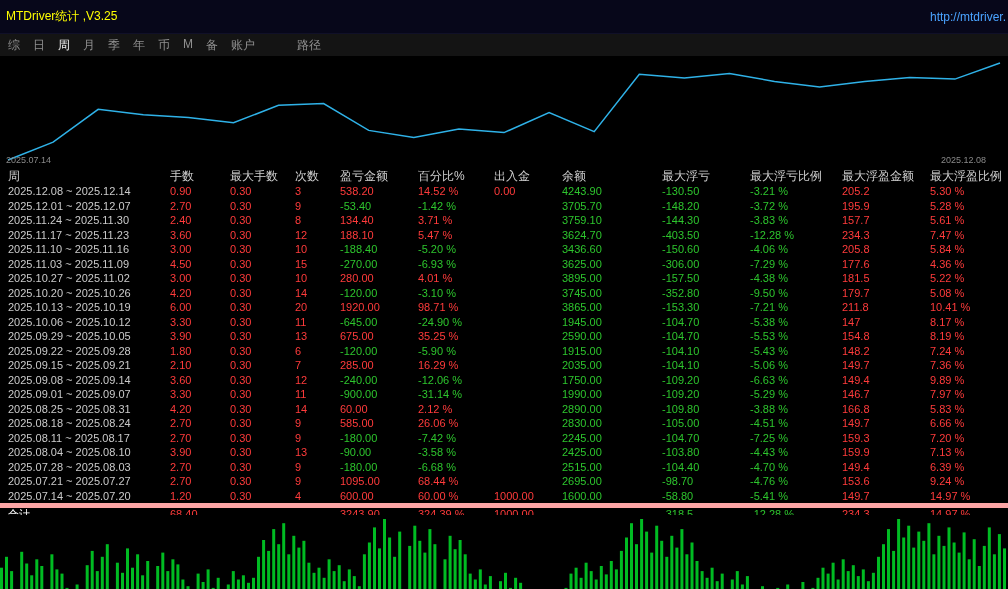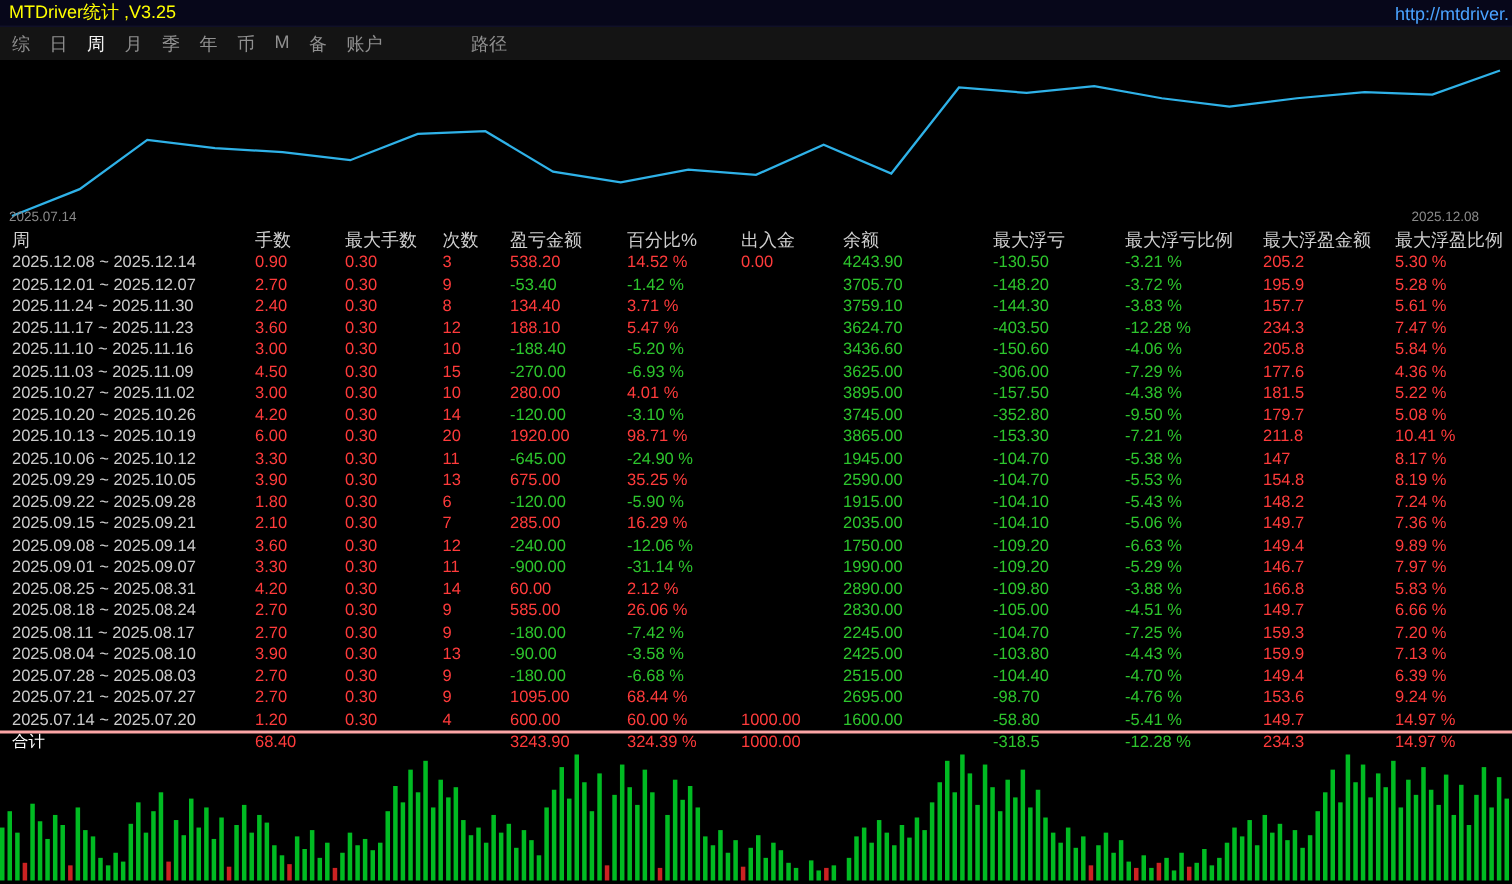--- a/index.html
+++ b/index.html
@@ -3,47 +3,47 @@
 <meta charset="utf-8">
 <style>
   * { box-sizing: border-box; }
   html,body { margin:0; padding:0; }
   body {
     width:1008px; height:589px; overflow:hidden;
     background:#000;
     font-family:"Liberation Sans","DejaVu Sans",sans-serif;
   }
   .titlebar{
-    height:18px; background:#07071a;
+    height:34px; background:#07071a;
     display:flex; justify-content:space-between; align-items:center;
     padding:0 2px 0 6px; font-size:12px; border-bottom:1px solid #101028;
   }
   .title{ color:#ffff00; white-space:nowrap; }
   .link{ color:#4aa3ff; white-space:nowrap; }
   .menubar{
     height:22px; background:#141414;
     display:flex; align-items:center;
     font-size:12px; color:#909090; padding-left:8px;
   }
   .tab{ margin-right:13px; cursor:default; }
   .tab.sel{ color:#f2f2f2; }
-  .path{ margin-left:46px; }
+  .path{ margin-left:29px; }
   .chart{ position:relative; height:112px; background:#000;text-align:right; }
   .chart svg{ display:block; }
   .axis-label{ position:absolute; bottom:3px; font-size:9px; color:#8a8a8a; }
   .axis-label.left{ left:6px; }
   .axis-label.right{ right:22px; }
   .table{ font-size:11px; }
   .thead,.trow{
     display:grid;
     grid-template-columns:162px 60px 65px 45px 78px 76px 68px 100px 88px 92px 88px 86px;
   }
   .thead{ height:16px; line-height:16px; color:#cfcfcf; font-size:12px; }
   .trow{ height:14.5px; line-height:14.5px; }
-  .trow.total{ height:12px; line-height:12px; border-top:2px solid #fca5a5; overflow:hidden; }
+  .trow.total{ height:12px; line-height:12px; border-top:5px solid #fca5a5; overflow:hidden; }
   .cell{ padding-left:8px; white-space:nowrap; overflow:hidden; }
   .c-date{ color:#cbcbcb; }
   .c-red{ color:#ff3b3b; }
   .c-green{ color:#2dc52d; }
   .c-white{ color:#ffffff; }
   .hist{ height:90px; background:#000; }
   .hist svg{ display:block; }
 </style>
 </head>
 <body>

